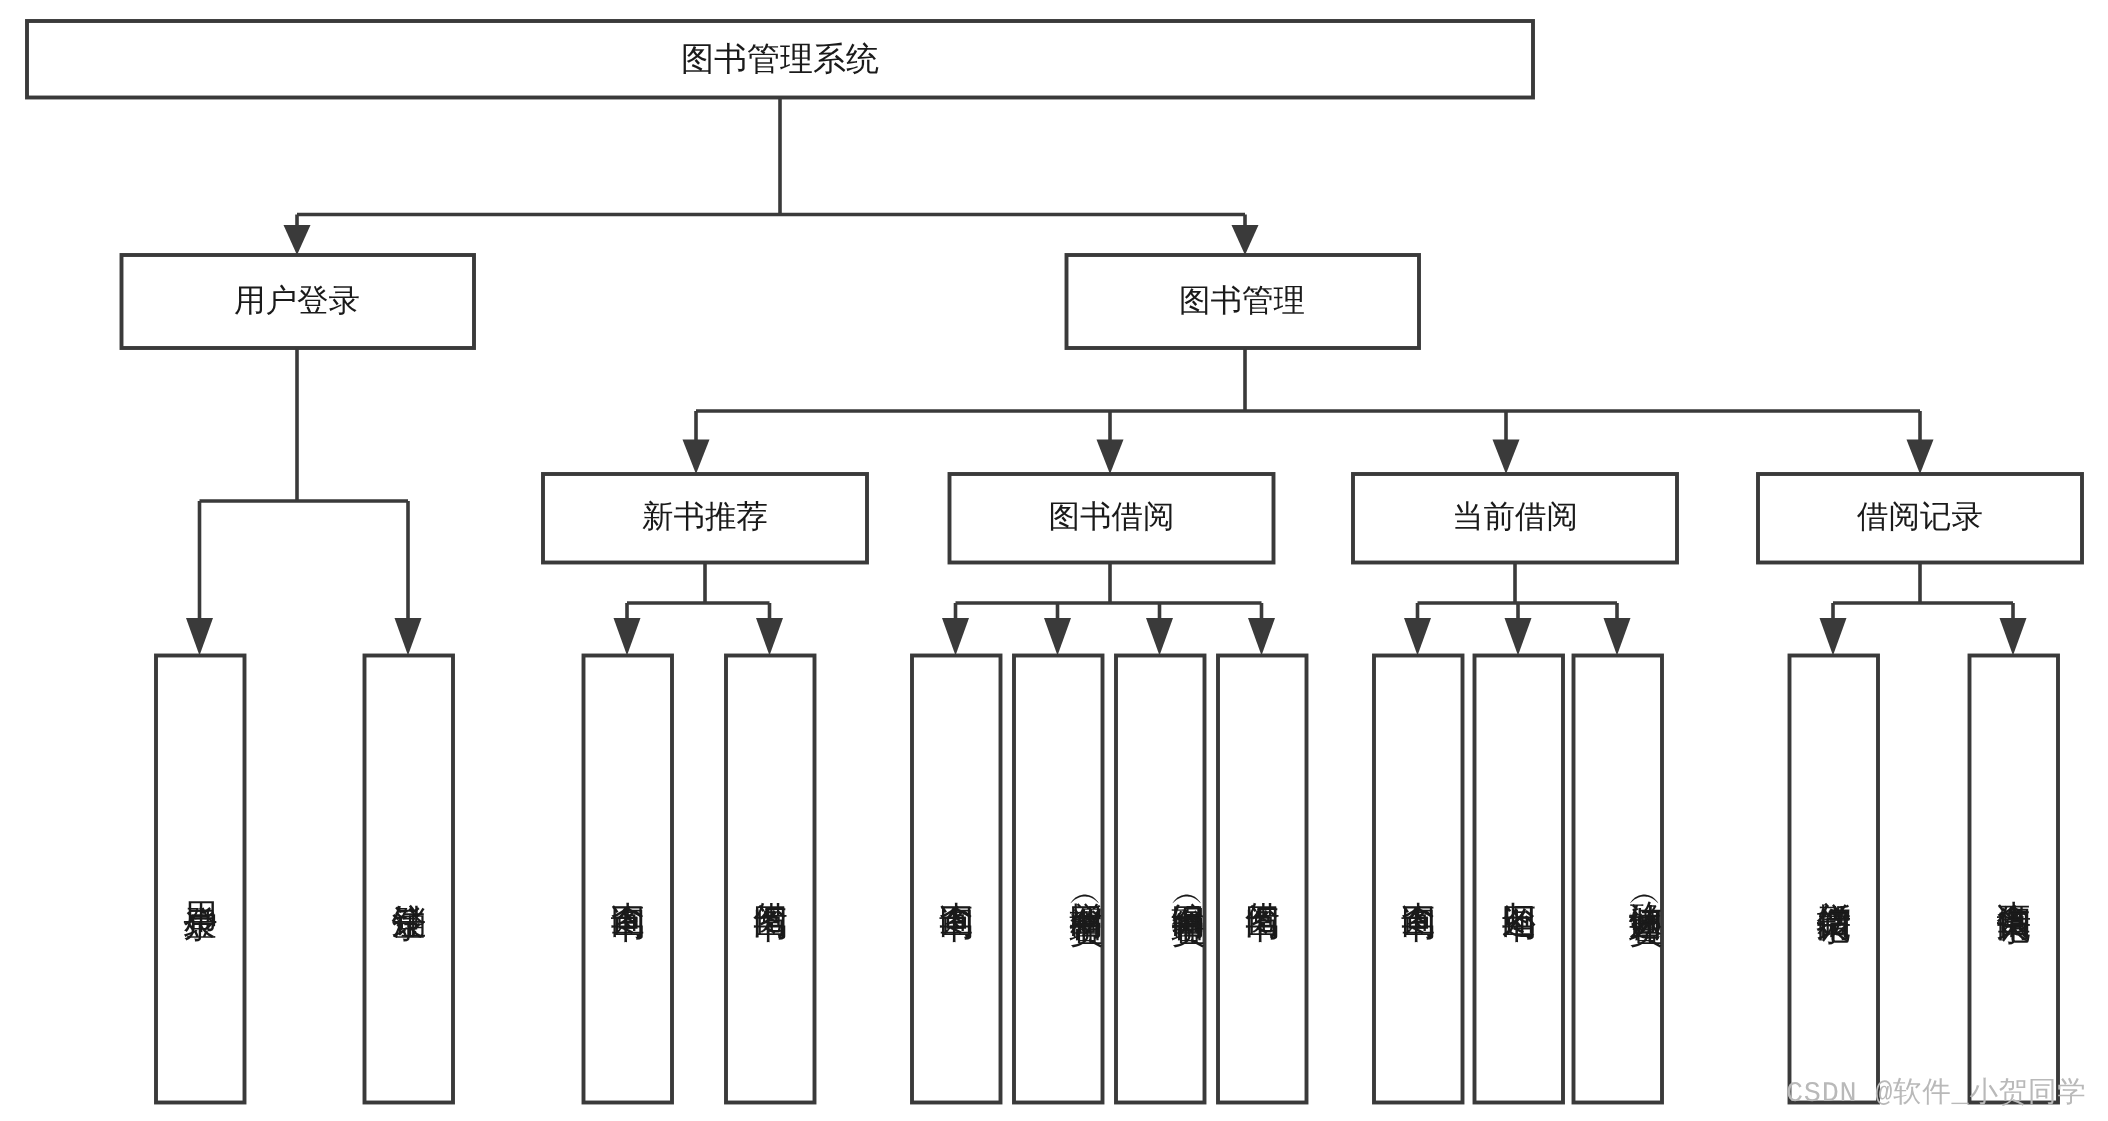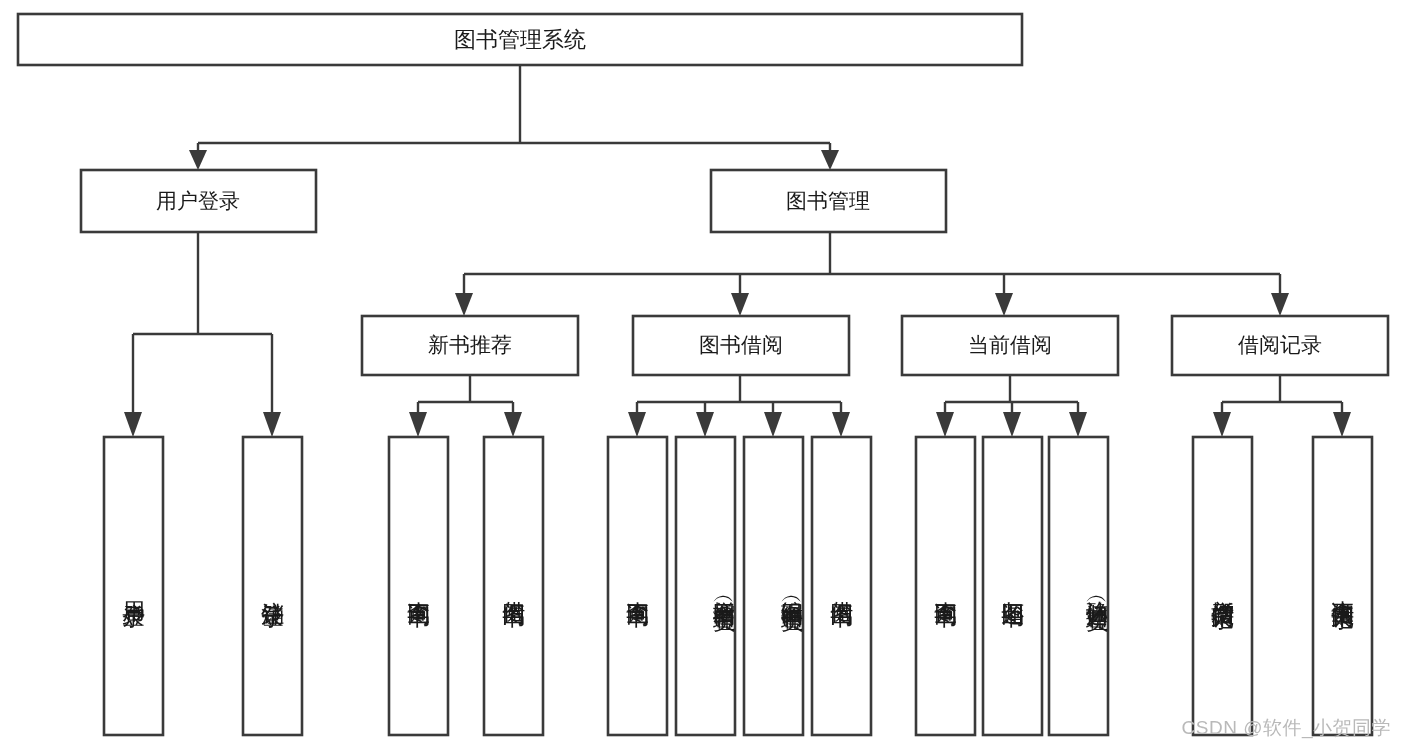--- a/index.html
+++ b/index.html
@@ -64,21 +64,21 @@
     justify-content: center;
     text-align: center;
     white-space: nowrap;
     pointer-events: none;
     user-select: none;
   }
   .watermark {
     position: absolute;
     right: 14px;
     bottom: 6px;
-    font-family: Liberation Sans, sans-serif;
+    font-family: Liberation Mono, monospace;
     font-size: 19px;
     color: #b9b9b9;
     letter-spacing: 0.5px;
     white-space: nowrap;
   }
 </style>
 </head>
 <body>
 
 <div id="stage">

